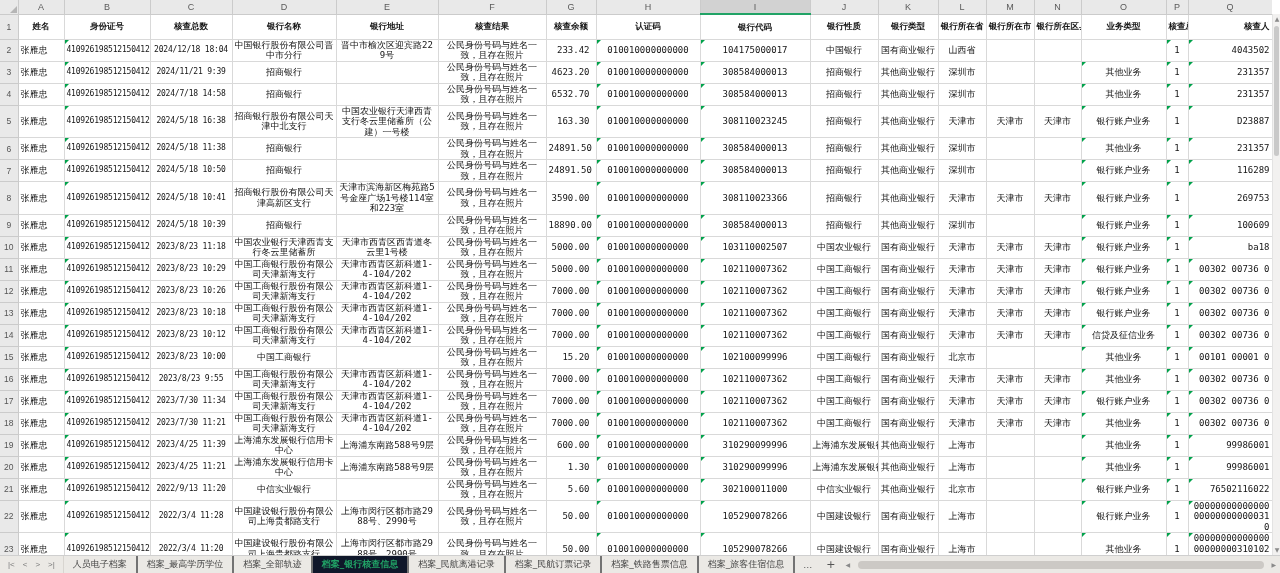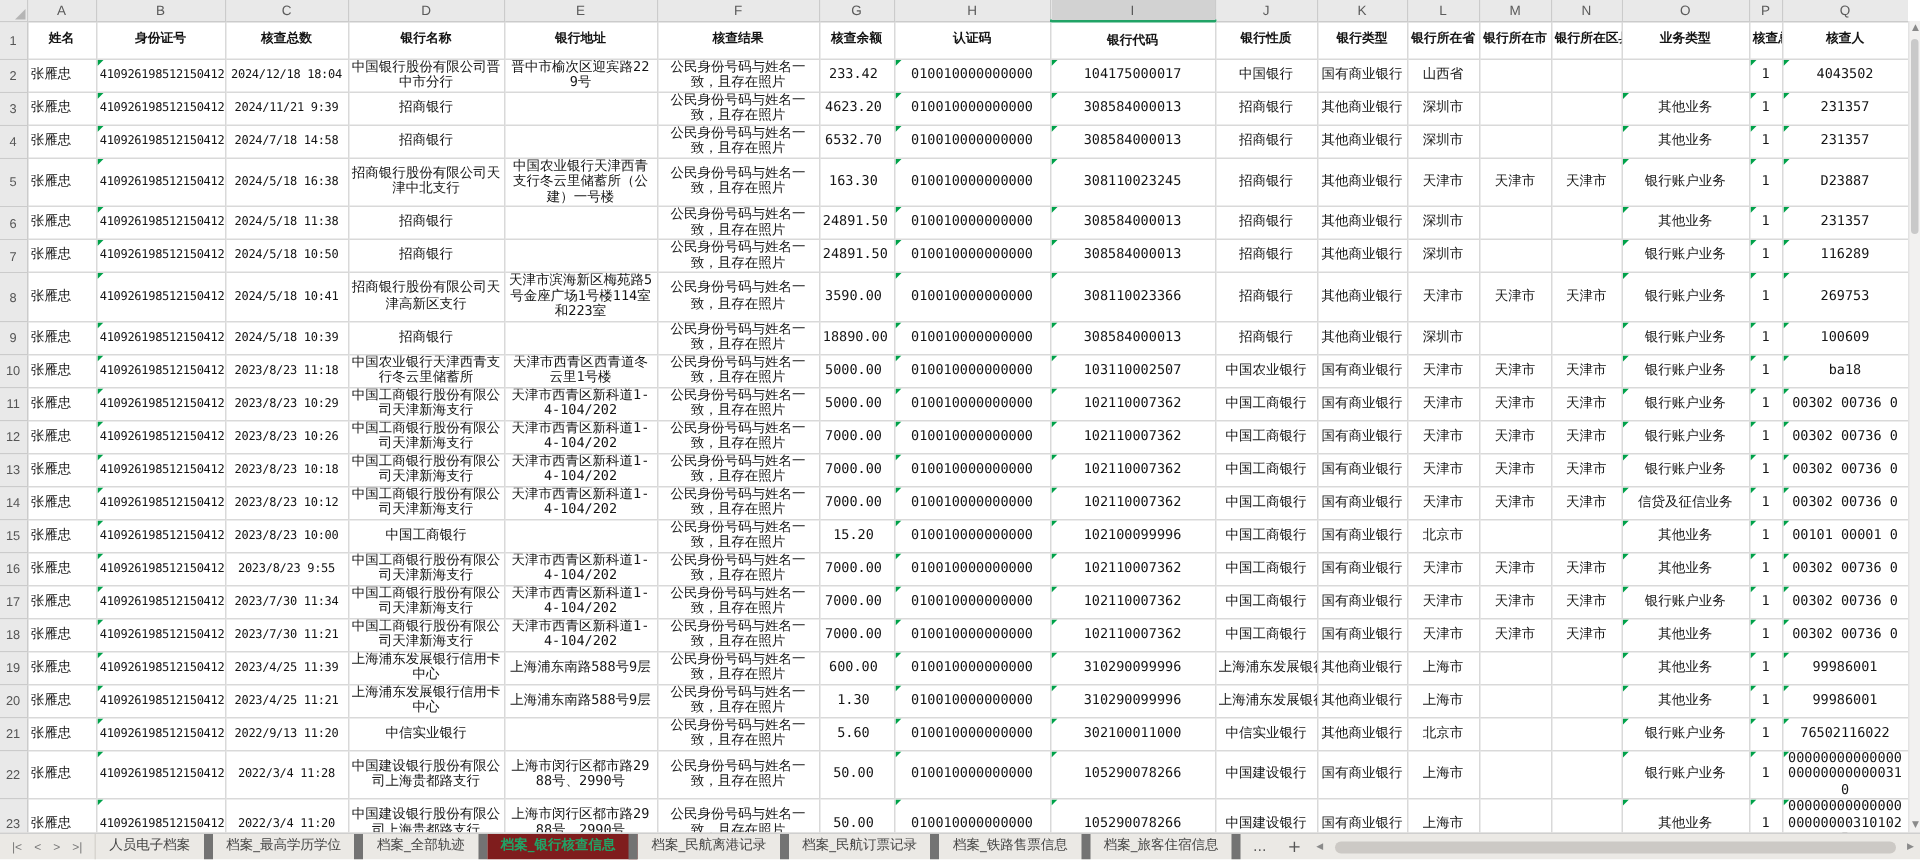--- a/index.html
+++ b/index.html
@@ -17,43 +17,43 @@
         font:9px "Liberation Sans",sans-serif;border-right:1px solid #cbcbcb;border-bottom:1px solid #cbcbcb;padding:0;}
   tr.letters th.sel{background:var(--selbg);border-bottom:2px solid var(--accent);}
   th.corner{background:#e9e9e9;}
   th.corner::after{content:"";position:absolute;right:1px;bottom:1px;
         border-bottom:7px solid #b5b5b5;border-left:7px solid transparent;}
   th.rownum{background:#e9e9e9;color:#555;font-weight:normal;text-align:center;
         font:8.5px "Liberation Sans",sans-serif;border-right:1px solid #cbcbcb;border-bottom:1px solid #cbcbcb;padding:0;}
   td{font-family:"DejaVu Sans Mono","DejaVu Sans",sans-serif;font-size:9px;line-height:10.5px;
      color:#141414;padding:0 2px;vertical-align:middle;white-space:nowrap;text-align:center;}
   tr.hdr td{font-weight:bold;height:25px;font-size:8.5px;white-space:nowrap;}
-  .a-l{text-align:left;margin-left:20px;} .a-c{text-align:center;} .a-r{text-align:center;}
+  .a-l{text-align:left;margin-left:20px;} .a-c{text-align:center;} .a-r{text-align:right;}
   .wp{white-space:normal;word-break:break-all;}
   .sm{font-size:8px;letter-spacing:-0.2px;}
   .pr6{padding-right:6px;} .pr2{padding-right:2px;}
   .tri::before{content:"";position:absolute;top:0;left:0;
         border-top:4px solid var(--tri);border-right:4px solid transparent;}
 
   
   .vscroll{position:absolute;right:0;top:14px;width:8px;height:541px;background:#f2f1f0;border-left:1px solid #e3e3e3;box-sizing:border-box;}
   .vs-arrow{display:block;width:8px;height:10px;font-size:6px;line-height:10px;text-align:center;color:#8a8a8a;}
   .vs-up{position:absolute;top:0;left:0;}
   .vs-down{position:absolute;bottom:0;left:0;}
   .vs-thumb{position:absolute;top:12px;left:1px;width:5px;height:130px;background:#c9c9c9;border-radius:3px;}
 
   
   .tabbar{position:absolute;left:0;top:555px;width:1280px;height:18px;background:#ebe9e5;
         border-top:1px solid #cfcfcf;display:flex;align-items:center;box-sizing:border-box;
         font-size:9px;color:#444;}
   .navgrp{display:flex;align-items:center;padding:0 4px;}
   .navbtn{color:#777;font:8px "Liberation Sans",sans-serif;margin:0 4px;cursor:default;}
-  .tab{height:17px;line-height:17px;padding:0 9px;border-right:6px solid #737373;white-space:nowrap;}
+  .tab{height:17px;line-height:17px;padding:0 9px;border-right:2px solid #737373;white-space:nowrap;}
   .tab:first-of-type{border-left:1px solid #d8d5d0;}
-  .tab.active{background:#7f1d1d;color:var(--accent);font-weight:bold;}
+  .tab.active{background:#0f172a;color:var(--accent);font-weight:bold;}
   .ovf{margin:0 8px;color:#555;}
   .add{margin:0 6px;color:#555;font-size:11px;line-height:11px;}
   .hscroll{flex:1;position:relative;height:17px;margin:0 2px;}
   .hs-left{position:absolute;left:2px;top:5px;font-size:6px;color:#8a8a8a;}
   .hs-right{position:absolute;right:2px;top:5px;font-size:6px;color:#8a8a8a;}
   .hs-thumb{position:absolute;left:14px;right:14px;top:5px;height:8px;background:#ccc9c5;border-radius:4px;}
 </style>
 </head>
 <body>
 

